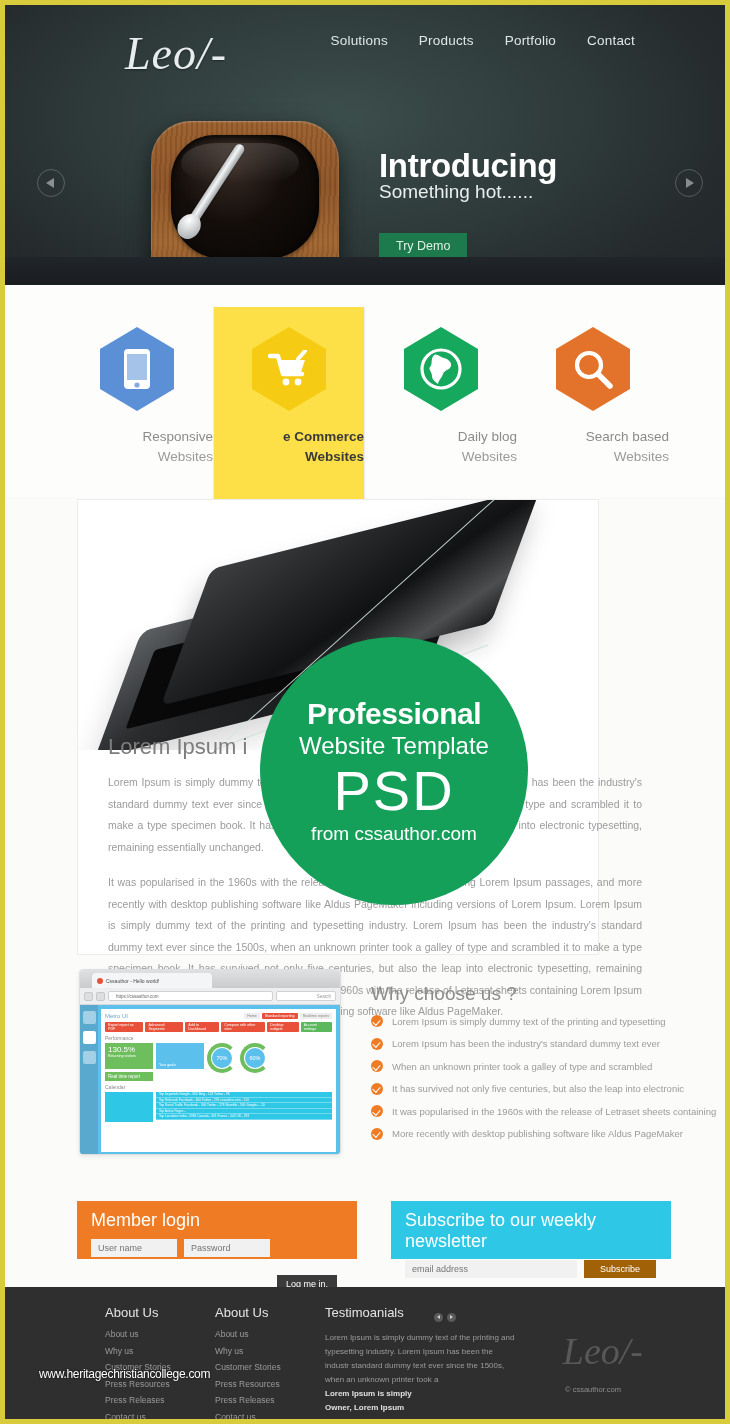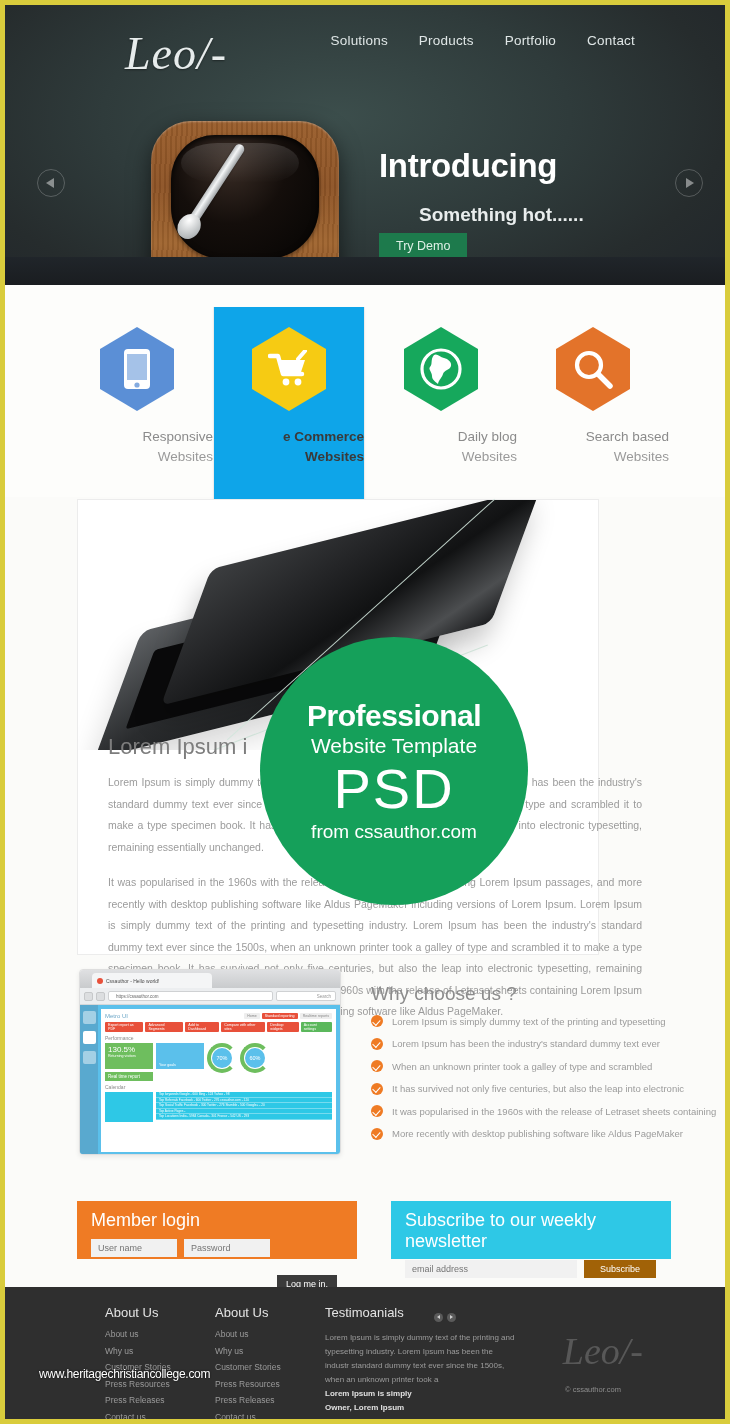--- a/index.html
+++ b/index.html
@@ -84,38 +84,38 @@
     content:""; position:absolute; left:-6px; bottom:-14px; width:22px; height:26px;
     border-radius:50% 50% 48% 48%;
     background:radial-gradient(ellipse at 35% 30%, #ffffff, #b6babc 70%, #8c9092);
   }
 
   .hero-title{
     position:absolute; left:374px; top:142px;
     font-size:33px; font-weight:bold; color:#fff; letter-spacing:-.3px;
   }
   .hero-sub{
-    position:absolute; left:374px; top:199px;
-    font-size:19px; color:#e9eded; font-weight:700;margin-left:40px;
+    position:absolute; left:374px; top:176px;
+    font-size:19px; color:#e9eded; font-weight:400;
   }
   .try-demo{
     position:absolute; left:374px; top:228px;
     background:#1d7a4c; color:#dff0e6; font-size:12.5px;
     padding:6px 17px; border:none; cursor:pointer;
   }
 
   
   .features{
     position:absolute; left:0; top:280px; width:720px; height:212px;
     background:#fdfdfb;
     display:flex; justify-content:center; align-items:flex-start; padding-top:22px;
   }
   .fcard{ width:152px; text-align:right; padding-top:18px; padding-bottom:34px; }
   .fcard.active{
-    background:#0ea5e9; border-left:1px solid #ececec; border-right:1px solid #ececec;
+    background:#fde047; border-left:1px solid #ececec; border-right:1px solid #ececec;
     border-bottom:4px solid #0ea5e9; box-shadow:0 1px 3px rgba(0,0,0,.03);
   }
   .hex{ width:78px; height:88px; margin:0 auto 14px; position:relative;
         display:flex; align-items:center; justify-content:center; }
   .hex svg{ position:absolute; inset:0; }
   .hex .glyph{ position:relative; z-index:2; }
   .fname{ font-size:13.5px; color:#8b8b8b; line-height:1.45; }
   .fcard.active .fname{ color:#3a3a3a; font-weight:bold; }
   .fname .l2{ display:block; font-weight:normal; color:#9a9a9a; }
   .fcard.active .fname .l2{ color:#3a3a3a; font-weight:bold; }
@@ -157,21 +157,21 @@
   }
 
   
   .wm{
     position:absolute; left:255px; top:632px; width:268px; height:268px;
     border-radius:50%; background:#15a05a;
     display:flex; flex-direction:column; align-items:center; justify-content:center;
     color:#fff; text-align:center; z-index:30;
   }
   .wm .w1{ font-size:30px; font-weight:bold; letter-spacing:-.5px; }
-  .wm .w2{ font-size:21px; font-weight:300; margin-top:1px; }
+  .wm .w2{ font-size:24px; font-weight:300; margin-top:1px; }
   .wm .w3{ font-size:56px; font-weight:300; letter-spacing:2px; line-height:1.05; margin-top:2px; }
   .wm .w4{ font-size:19px; font-weight:300; margin-top:2px; }
   .wm-slash{
     position:absolute; left:176px; top:614px; width:360px; height:1px;
     background:rgba(210,230,220,.9); transform:rotate(-42deg); z-index:29;
   }
 
   
   .why{ position:absolute; left:0; top:960px; width:720px; height:200px; }
   .browser{

